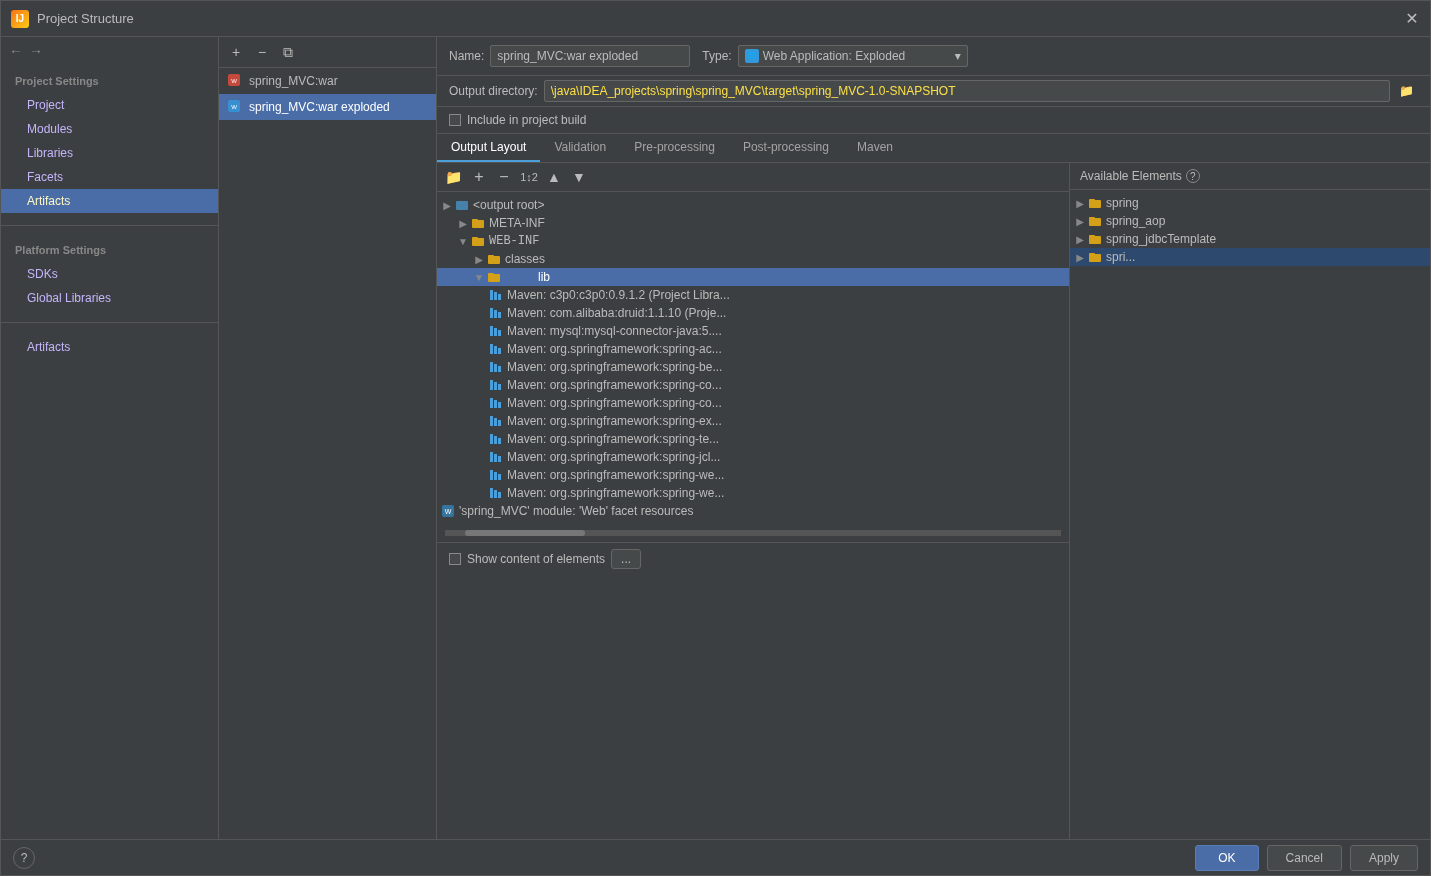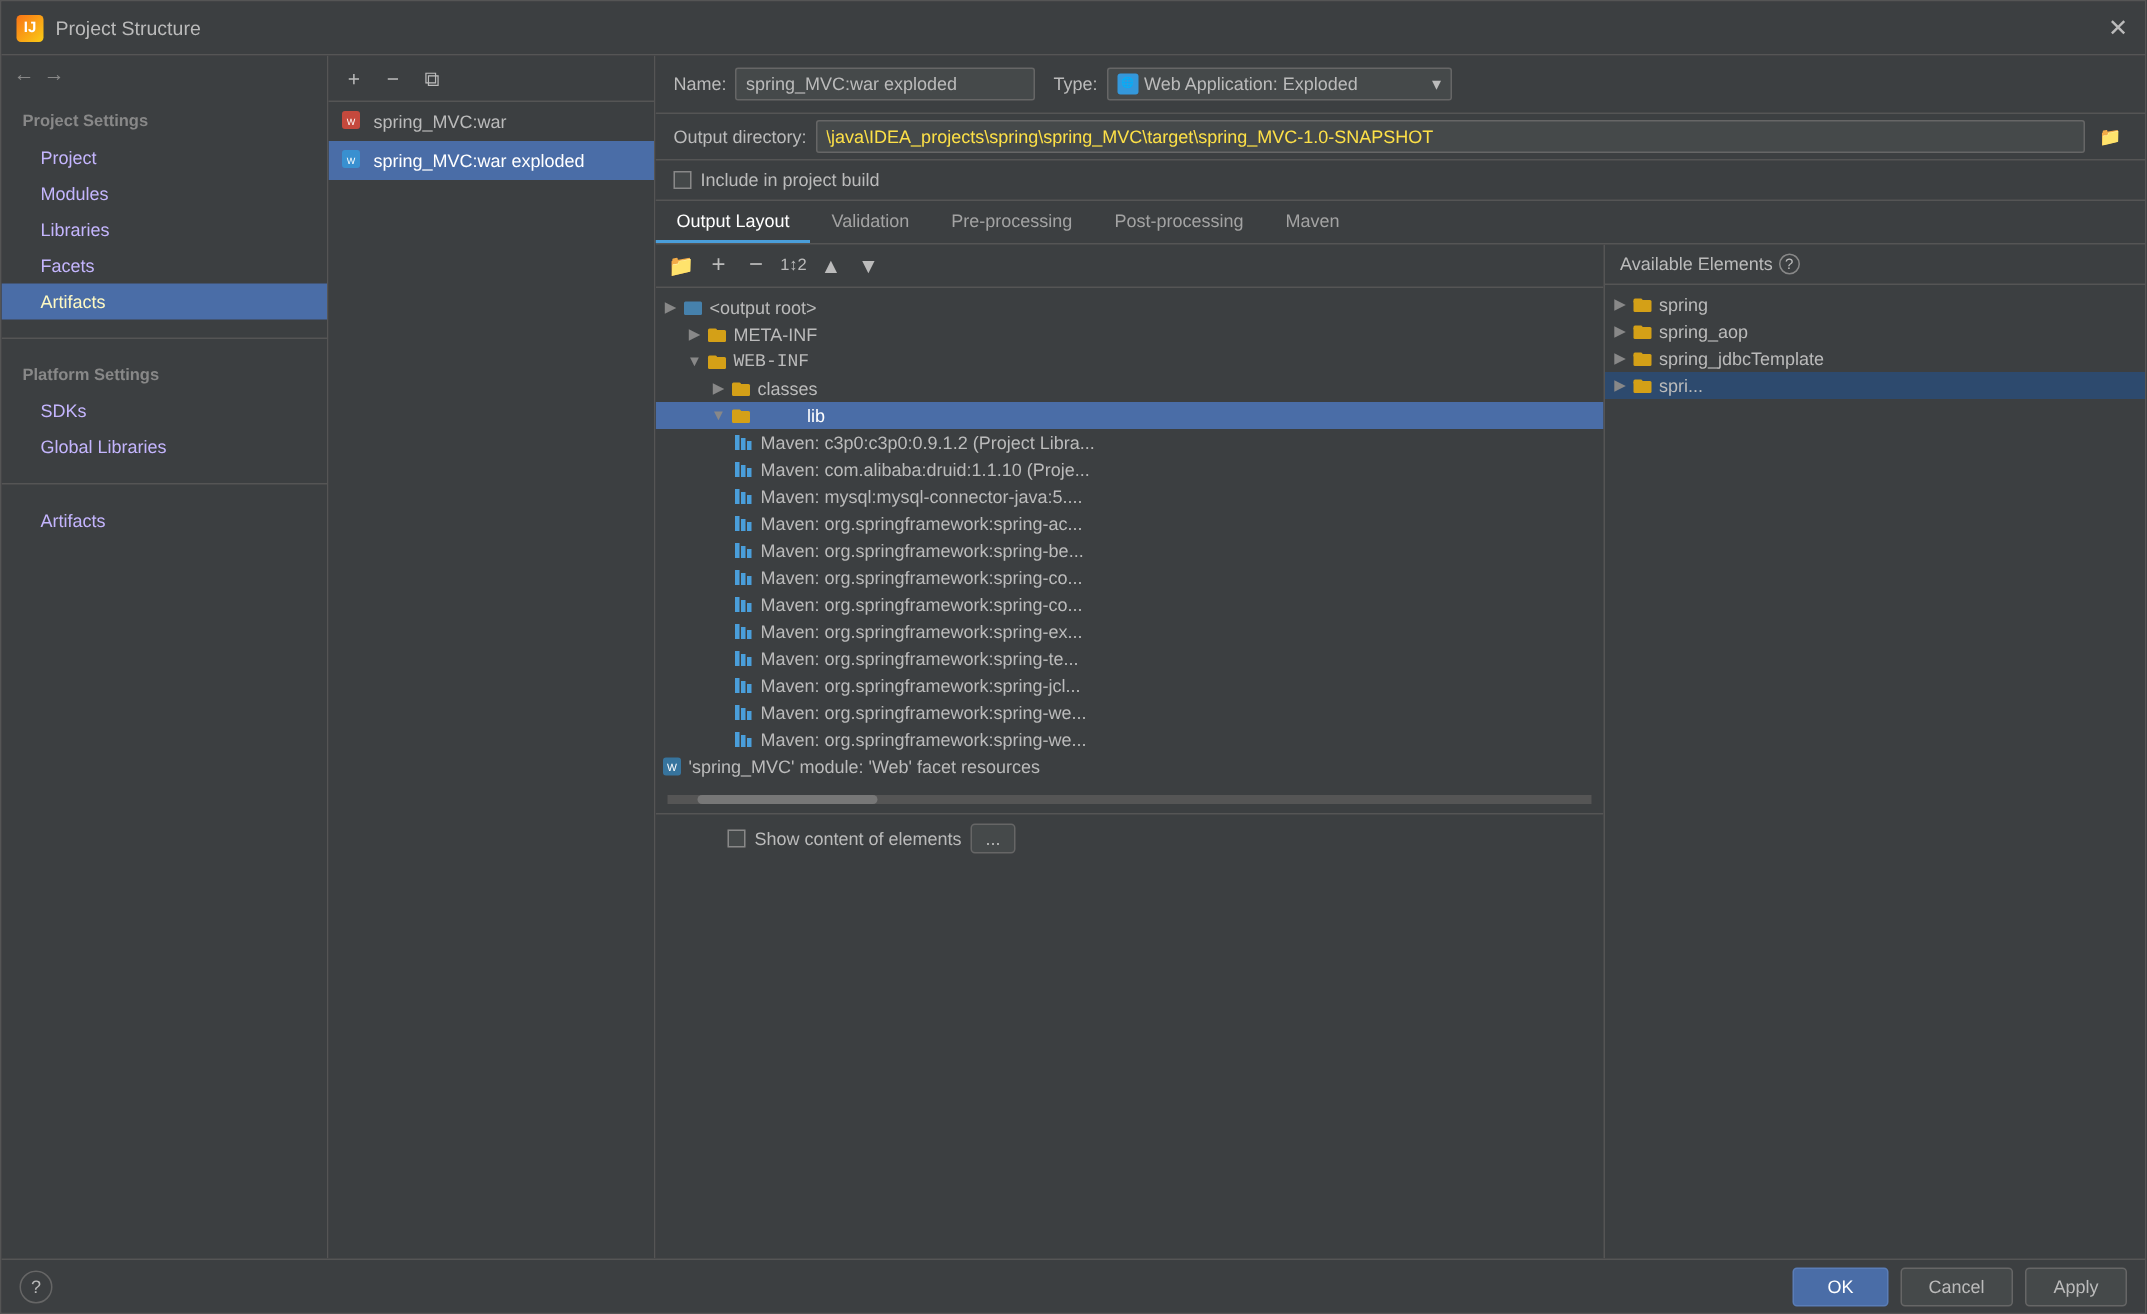--- a/index.html
+++ b/index.html
@@ -355,21 +355,20 @@
       padding: 6px 12px;
       border-top: 1px solid #555;
       gap: 8px;
     }
 
     .show-content-row {
       display: flex;
       align-items: center;
       gap: 6px;
       flex: 1;
-      margin-left: 36px;
     }
 
     
     .scrollbar-area {
       height: 6px;
       background: #555;
       margin: 2px 0;
     }
 
     .scrollbar-thumb {

